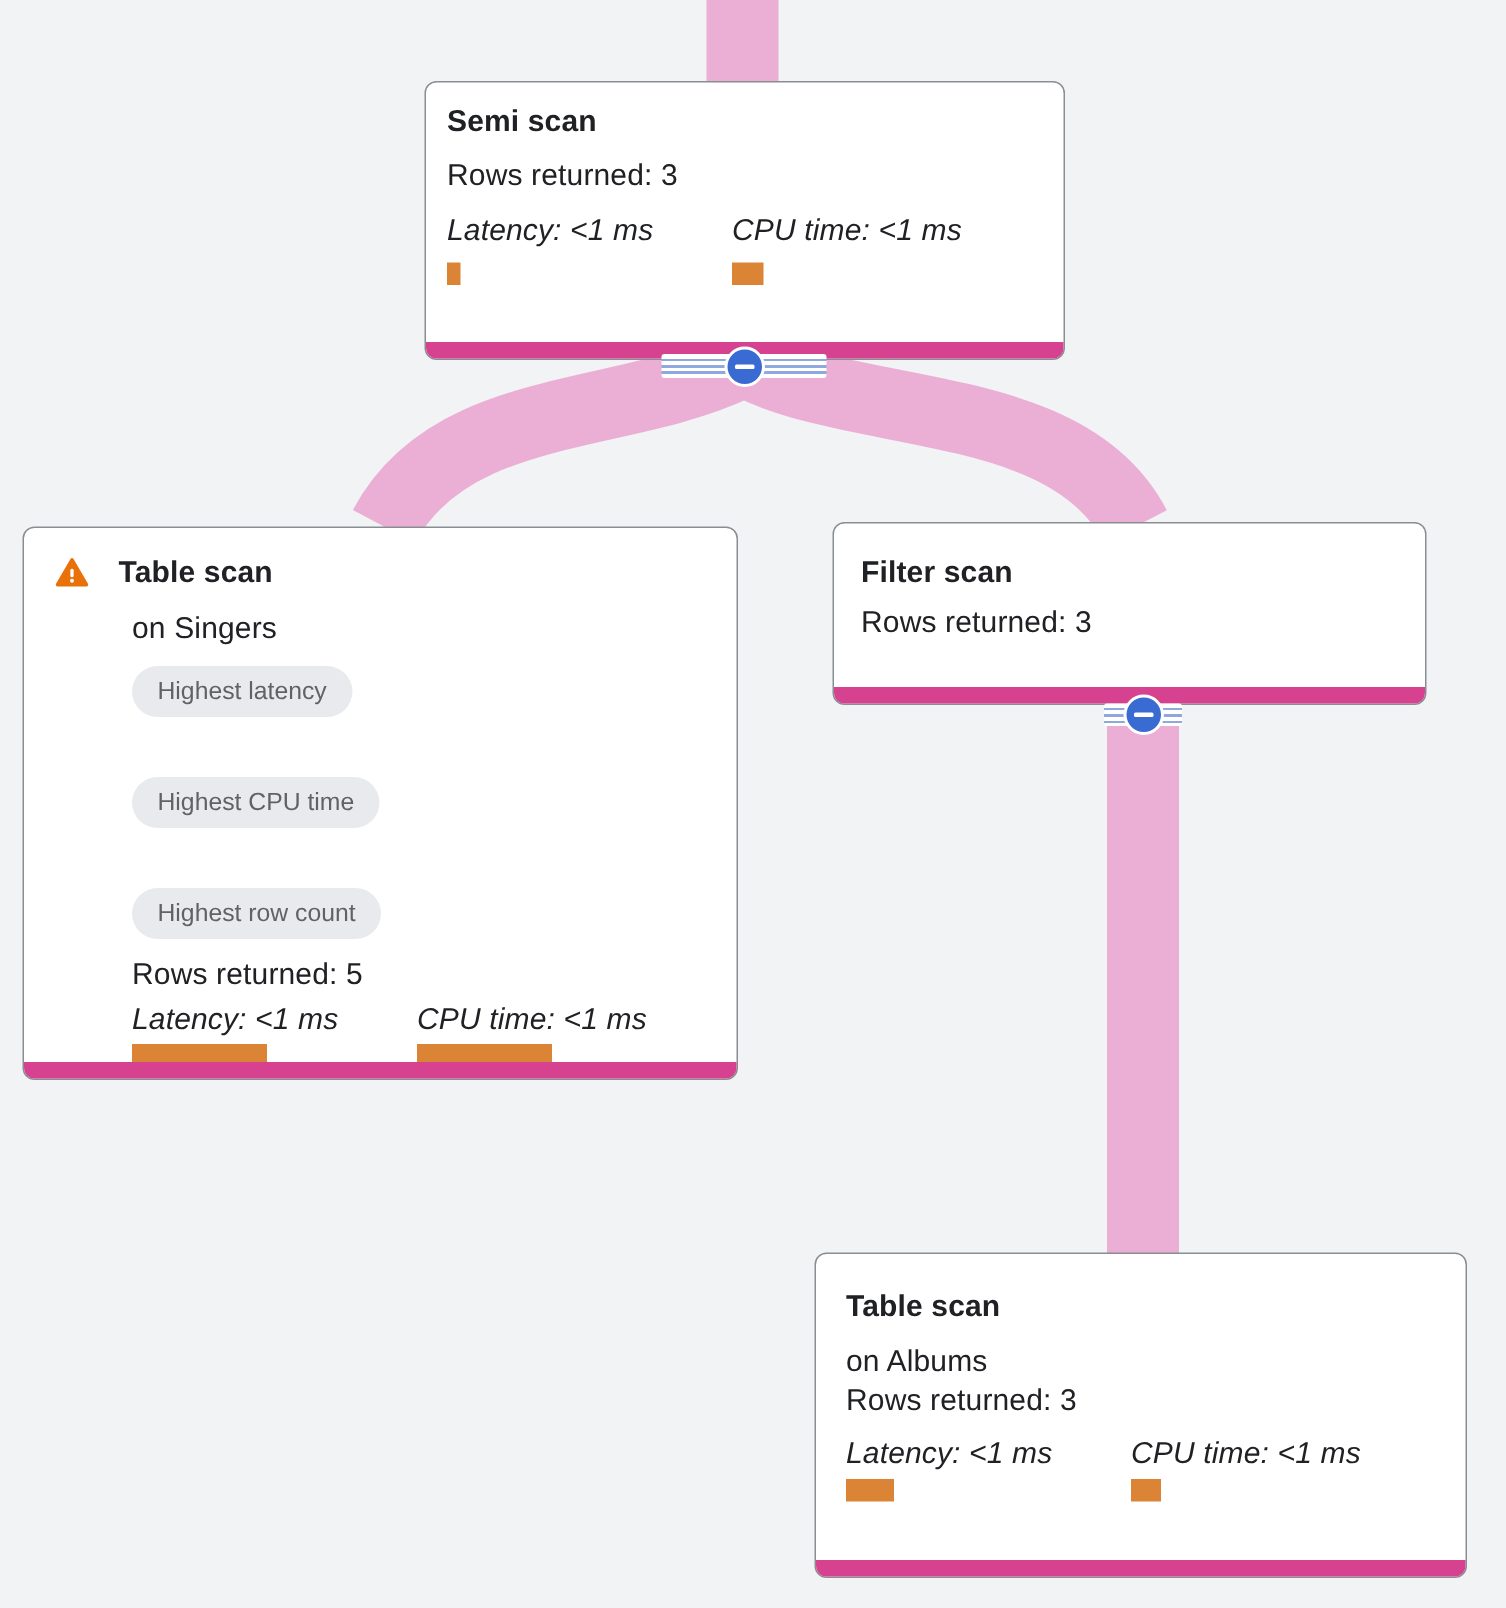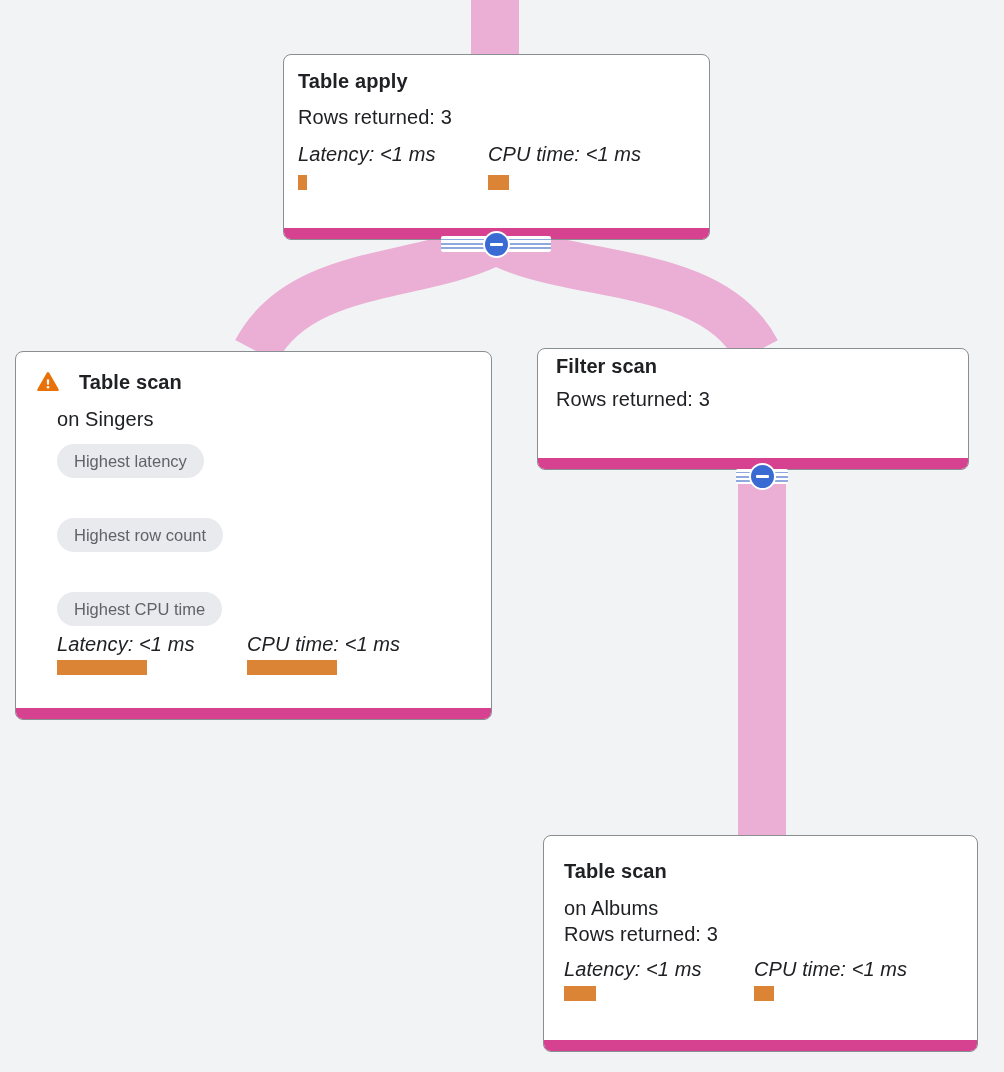--- a/index.html
+++ b/index.html
@@ -63,30 +63,30 @@
   
   #card-semi-apply{left:283px;top:54px;width:427px;height:186px;padding:13px 14px 0;}
   #card-semi-apply .rows{margin-top:11px;}
   #card-semi-apply .metrics-row{margin-top:13px;}
   #card-semi-apply .metric-bar{margin-top:9px;}
 
   
   #card-table-scan-singers{left:15px;top:351px;width:477px;height:369px;padding:17px 20px 0;}
   .header-row{display:flex;align-items:center;gap:19px;}
   .warning-icon{width:24px;height:24px;flex:0 0 24px;display:block;}
-  #card-table-scan-singers .indent{margin-left:21px;}
+  #card-table-scan-singers .indent{margin-left:52px;}
   #card-table-scan-singers .subtitle{margin-top:12px;}
   #card-table-scan-singers .scan-type{margin-top:4px;}
   #card-table-scan-singers .badge-stack{margin-top:13px;gap:40px;}
   #card-table-scan-singers .rows{margin-top:12px;}
   #card-table-scan-singers .metrics-row{margin-top:6px;}
   #card-table-scan-singers .metric-bar{margin-top:4px;}
 
   
-  #card-filter-scan{left:537px;top:348px;width:432px;height:122px;padding:4px 18px 0;}
+  #card-filter-scan{left:555px;top:348px;width:396px;height:122px;padding:20px 18px 0;}
   #card-filter-scan .rows{margin-top:8px;}
 
   
   #card-table-scan-albums{left:543px;top:835px;width:435px;height:217px;padding:22px 20px 0;}
   #card-table-scan-albums .subtitle{margin-top:12px;}
   #card-table-scan-albums .rows{margin-top:2px;}
   #card-table-scan-albums .metrics-row{margin-top:11px;}
   #card-table-scan-albums .metric-bar{margin-top:5px;}
 
   
@@ -116,21 +116,21 @@
 <body>
 
 <svg class="edges-svg" width="1004" height="1072" viewBox="0 0 1004 1072">
   <rect x="471" y="0" width="48" height="56" style="fill:var(--edge-pink)"></rect>
   <path d="M 490 244 C 414 280, 300 268, 256 351" style="stroke:var(--edge-pink)" stroke-width="47" fill="none" stroke-linecap="butt"></path>
   <path d="M 502 244 C 578 280, 713 266, 757 351" style="stroke:var(--edge-pink)" stroke-width="47" fill="none" stroke-linecap="butt"></path>
   <rect x="738" y="472" width="48" height="364" style="fill:var(--edge-pink)"></rect>
 </svg>
 
 <div class="card" id="card-semi-apply">
-  <div class="card-title">Table apply</div>
+  <div class="card-title">Semi scan</div>
   <div class="body-line rows">Rows returned: 3</div>
   <div class="metrics-row">
     <div class="metric-col">
       <div class="body-line">Latency: &lt;1 ms</div>
       <div class="metric-bar" style="width: 9px;"></div>
     </div>
     <div class="metric-col">
       <div class="body-line">CPU time: &lt;1 ms</div>
       <div class="metric-bar" style="width: 21px;"></div>
     </div>
@@ -144,23 +144,24 @@
       <path d="M12 3.2 L21.6 19.8 H2.4 Z" style="fill:var(--warning-orange);stroke:var(--warning-orange)" stroke-width="2.4" stroke-linejoin="round"></path>
       <rect x="10.9" y="9.2" width="2.2" height="5.6" rx="1" fill="#ffffff"></rect>
       <circle cx="12" cy="17.2" r="1.3" fill="#ffffff"></circle>
     </svg>
     <div class="card-title">Table scan</div>
   </div>
   <div class="indent">
     <div class="body-line subtitle">on Singers</div>
     <div class="badge-stack">
       <span class="badge">Highest latency</span>
+      <span class="badge">Highest CPU time</span>
       <span class="badge">Highest row count</span>
-      <span class="badge">Highest CPU time</span>
-    </div>
+    </div>
+    <div class="body-line rows">Rows returned: 5</div>
     <div class="metrics-row">
       <div class="metric-col">
         <div class="body-line">Latency: &lt;1 ms</div>
         <div class="metric-bar" style="width: 90px;"></div>
       </div>
       <div class="metric-col">
         <div class="body-line">CPU time: &lt;1 ms</div>
         <div class="metric-bar" style="width: 90px;"></div>
       </div>
     </div>

